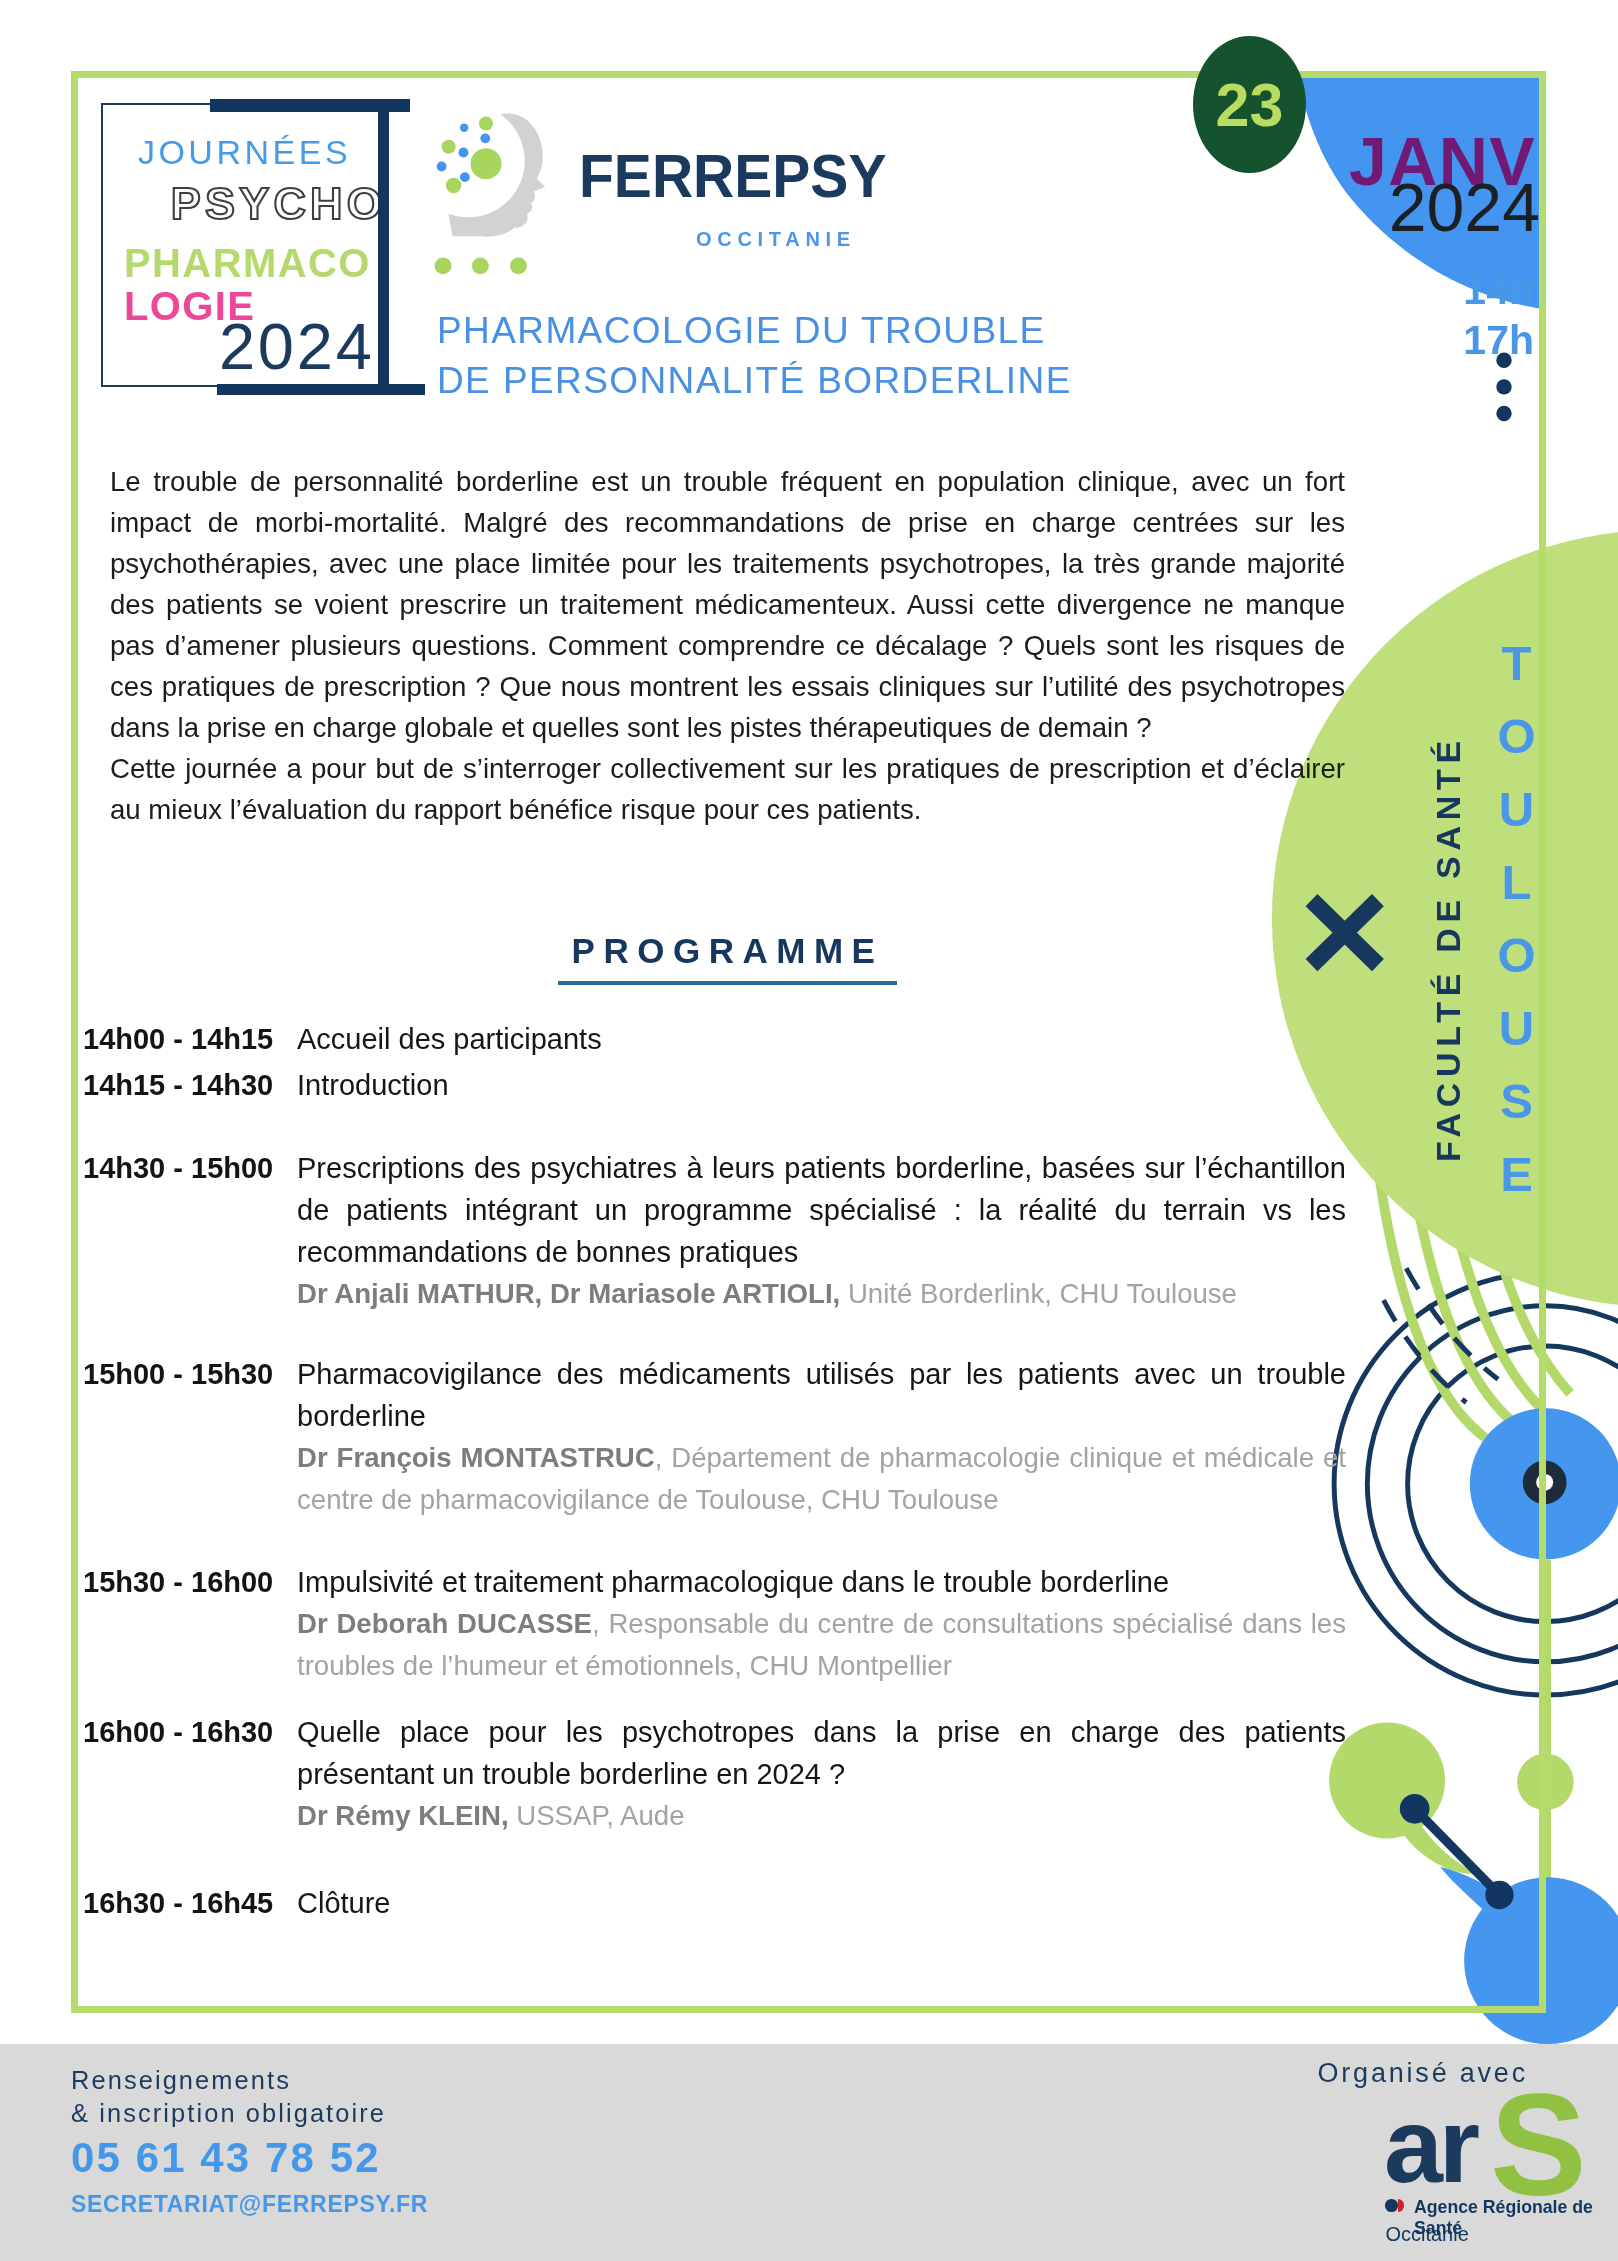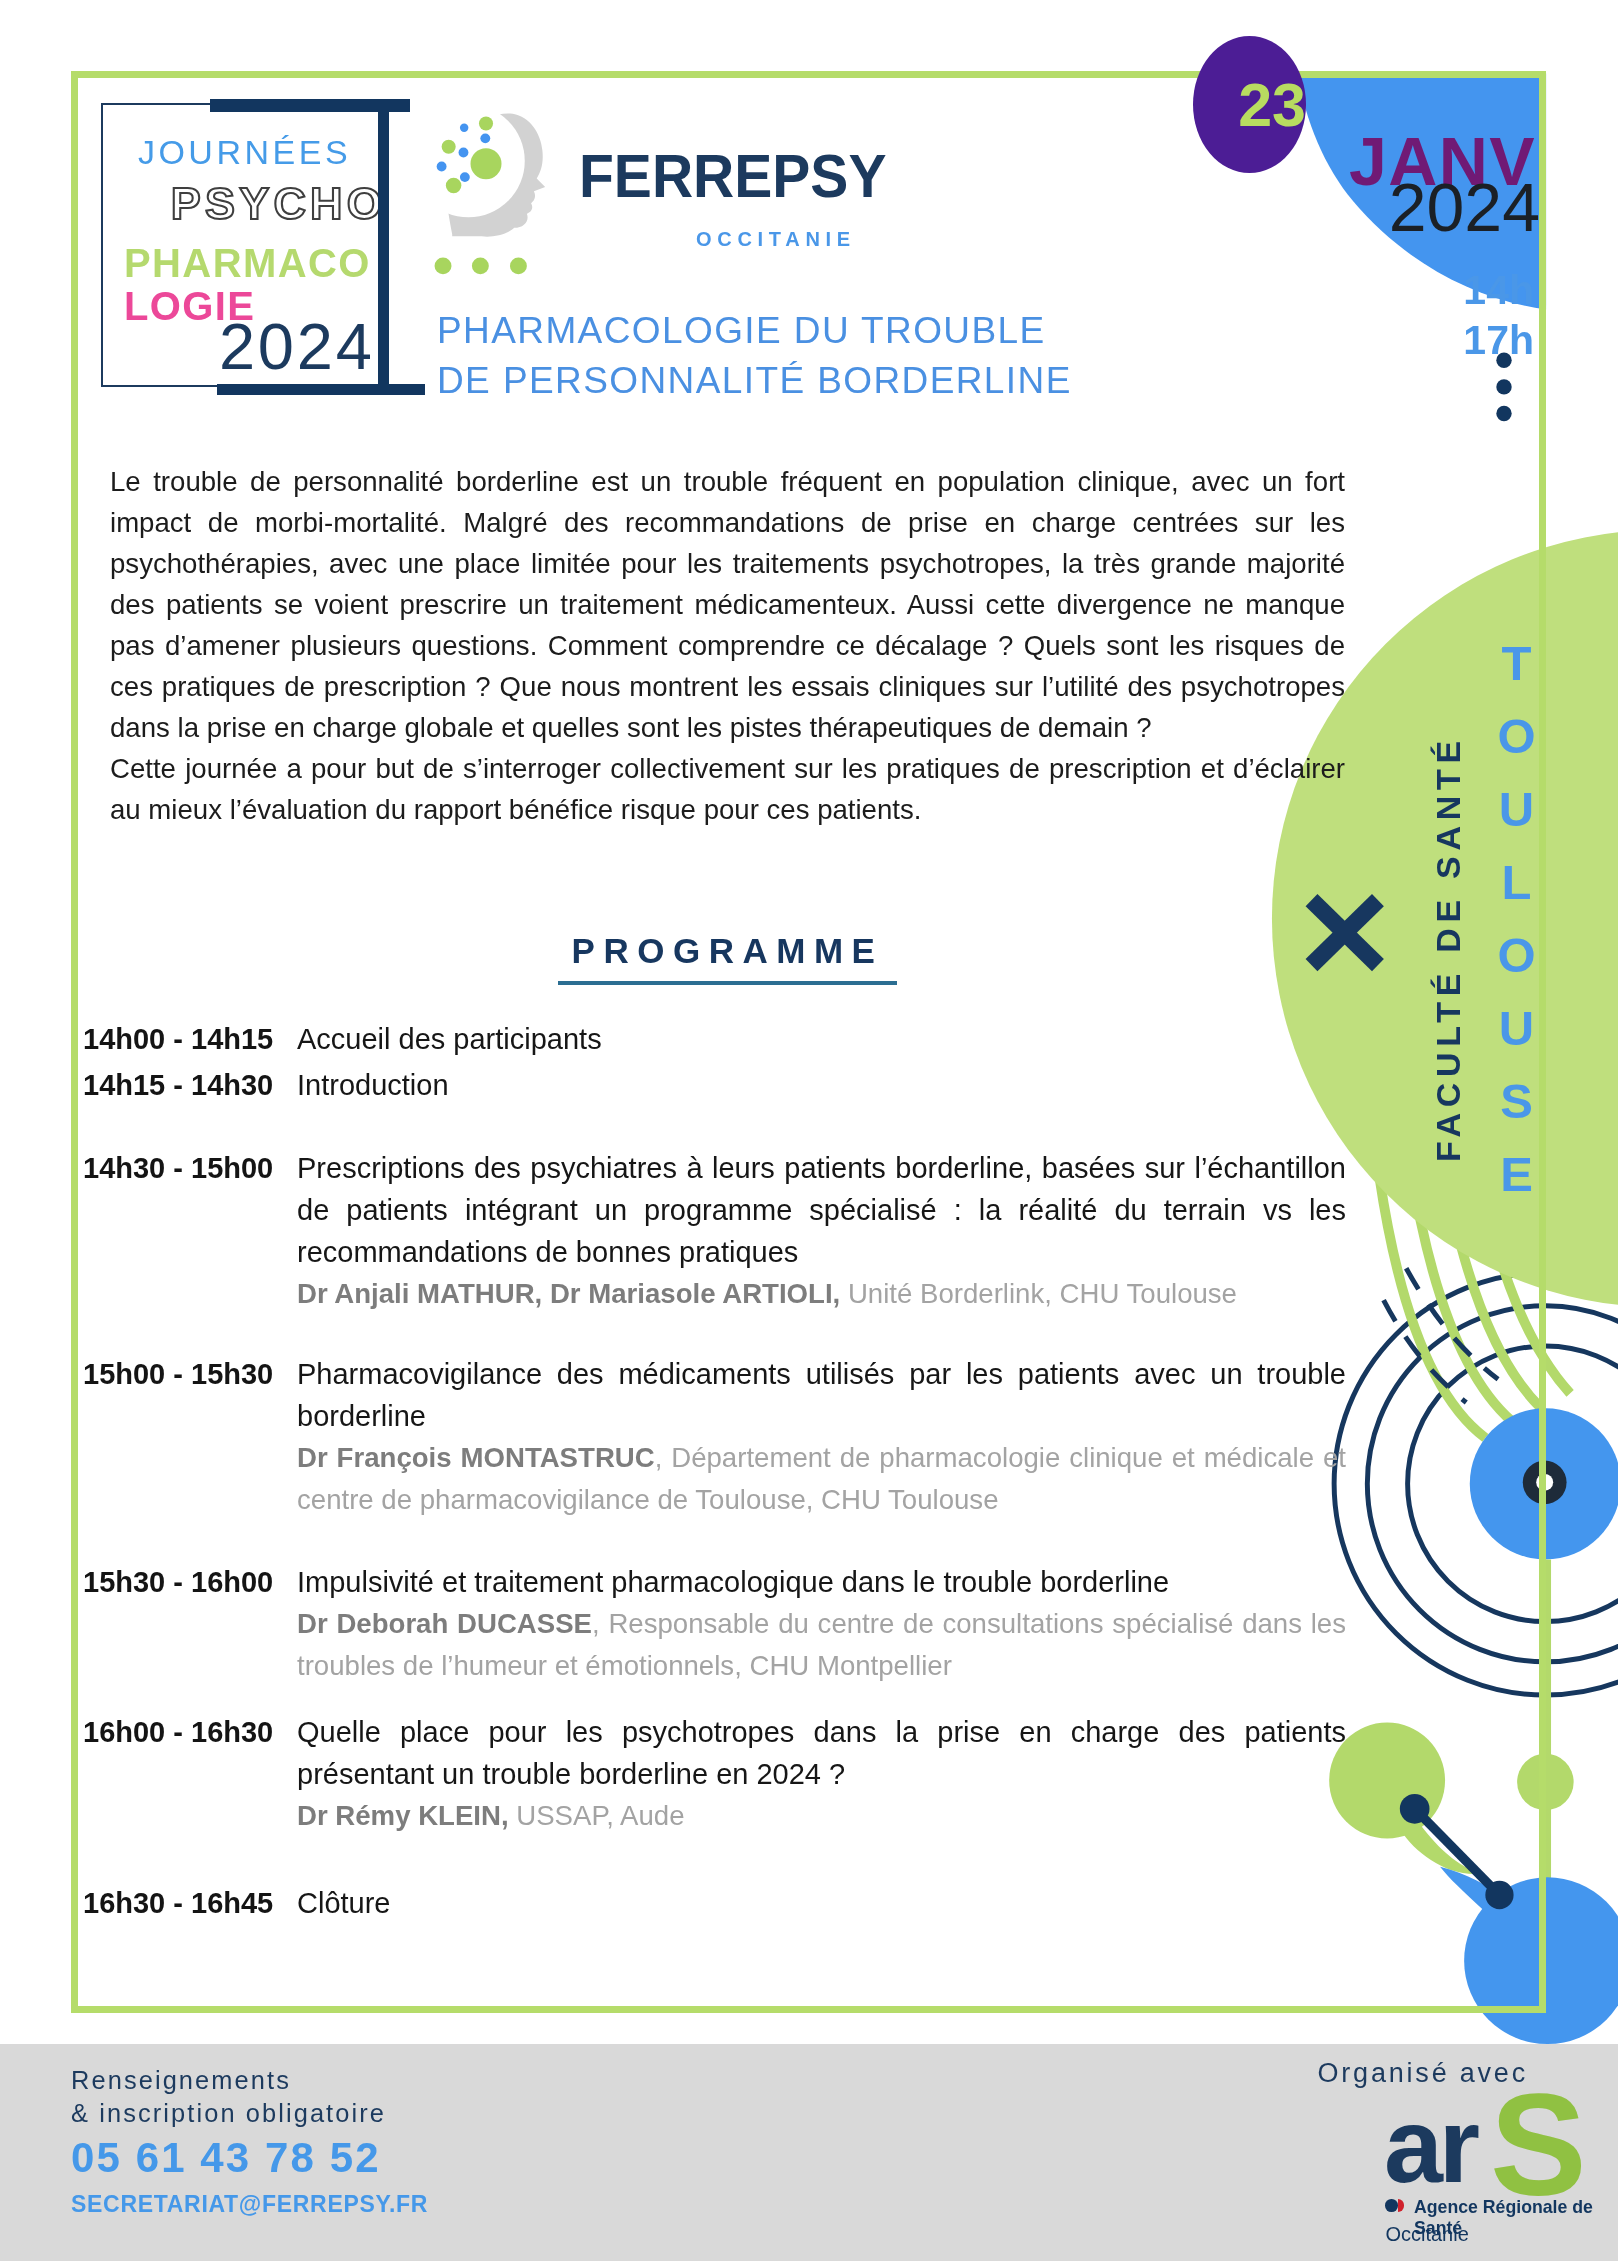--- a/index.html
+++ b/index.html
@@ -57,21 +57,21 @@
   .r4{margin-top:40px;} .r5{margin-top:24px;} .r6{margin-top:45px;}
 
   
   .janv{position:absolute;right:83px;top:93px;font-size:68px;font-weight:700;
         letter-spacing:1.4px;color:#701a75;margin-top:29px;}
   .y2024{position:absolute;right:79px;top:168px;font-size:68px;font-weight:400;
          color:#1b2026;}
   .t14{position:absolute;right:85px;top:267px;font-size:41px;font-weight:700;color:#4a97e8;}
   .t17{position:absolute;right:85px;top:317px;font-size:41px;font-weight:700;color:#4a97e8;}
   .d23{position:absolute;left:1193px;top:36px;width:113px;height:137px;border-radius:50%;
-       background:#4c1d95;display:flex;align-items:center;justify-content:flex-end;}
+       background:#14532d;display:flex;align-items:center;justify-content:center;}
   .d23 span{font-size:61px;font-weight:700;color:#b8dc60;}
   .venue-wrap{position:absolute;left:1429px;top:696px;width:49px;height:466px;}
   .venue{writing-mode:vertical-rl;transform:rotate(180deg);height:466px;
          font-size:34px;font-weight:700;letter-spacing:5.7px;color:#17375f;}
   .city{position:absolute;left:1487px;top:627px;width:59px;font-size:49px;font-weight:700;
         color:#4a97e8;line-height:73px;word-break:break-all;text-align:center;}
 
   
   .footer{position:absolute;left:0;top:2044px;width:1619px;height:217px;background:#d9d9d9;}
   .f-info{position:absolute;left:71px;top:20px;font-size:25.4px;letter-spacing:2.1px;

